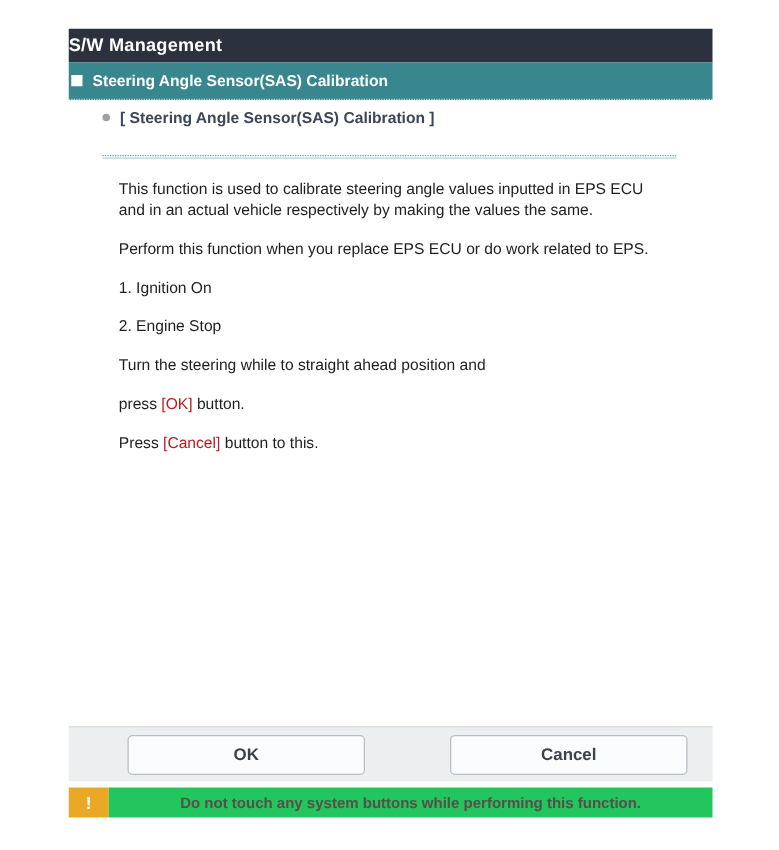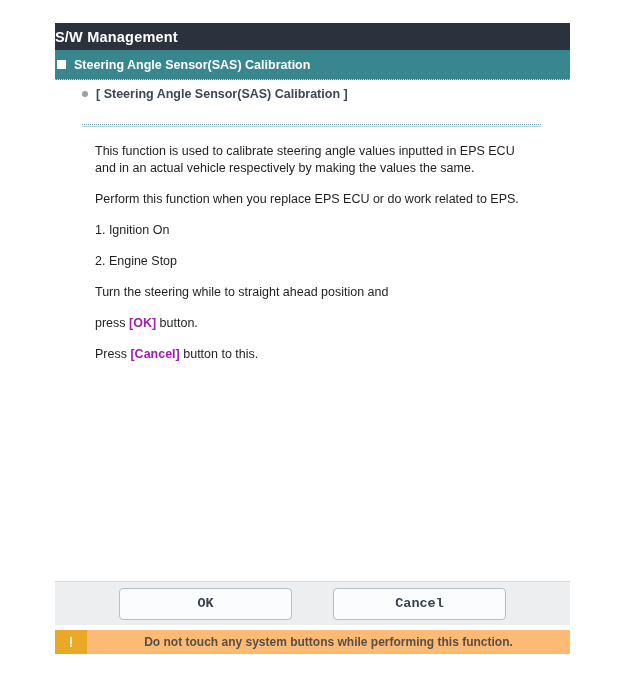--- a/index.html
+++ b/index.html
@@ -48,50 +48,51 @@
     border-bottom: 1px solid #b5d4dd;
   }
 
   
   .textblock {
     position: absolute; left: 95px; top: 143px; width: 470px;
     font-size: 12.5px; line-height: 17px; color: #1f1f1f;
   }
   .textblock p { margin: 0 0 14px 0; }
   .textblock p.para-gap { margin-top: 14px; }
-  .hl { color: #a21caf; font-weight: bold; }
+  .hl { color: #b91c1c; font-weight: normal; }
 
   
   .button-bar {
     position: absolute; left: 55px; top: 581px; width: 515px; height: 44px;
     background: #eceef0; border-top: 1px solid #d6d9dc;
     display: flex; align-items: center; justify-content: center; gap: 41px;
   }
   .btn {
-    width: 173px; height: 32px;
+    width: 190px; height: 32px;
     background: #fbfcfd;
     border: 1px solid #b7bec5; border-radius: 4px;
-    font-family: Liberation Mono, monospace; font-weight: bold; font-size: 13.5px; color: #3a424c;
+    font-family: Liberation Sans, sans-serif; font-weight: bold; font-size: 13.5px; color: #3a424c;
     cursor: pointer;
+    margin-left: 27px;
   }
 
   
   .warning-bar {
     position: absolute; left: 55px; top: 630px; width: 515px; height: 24px;
     display: flex; align-items: stretch;
   }
   .warning-icon {
     width: 32px; flex: none;
     background: #eba827;
     display: flex; align-items: center; justify-content: center;
     color: #ffffff; font-weight: bold; font-size: 14px;
   }
   .warning-text {
     flex: 1;
-    background: #fdba74;
+    background: #22c55e;
     display: flex; align-items: center; justify-content: center;
     color: #55504a; font-weight: bold; font-size: 12px;
   }
 </style>
 </head>
 <body>
 
 <div class="screen">
 
   <div class="titlebar">

